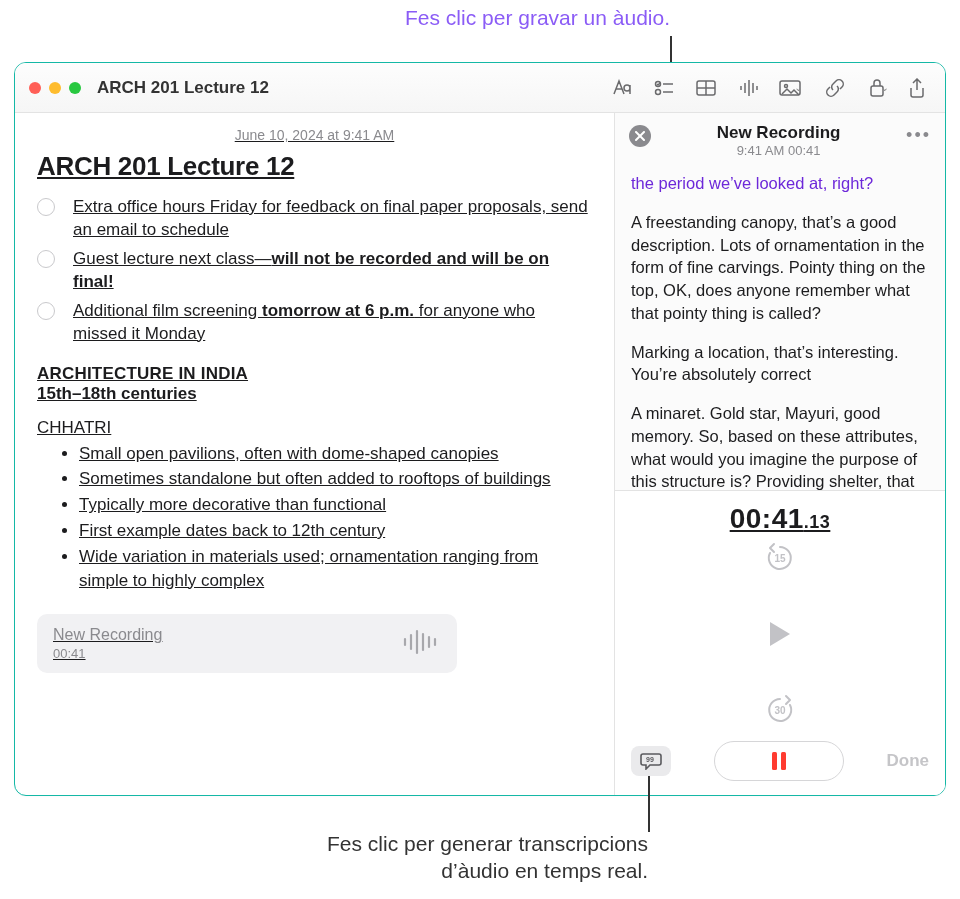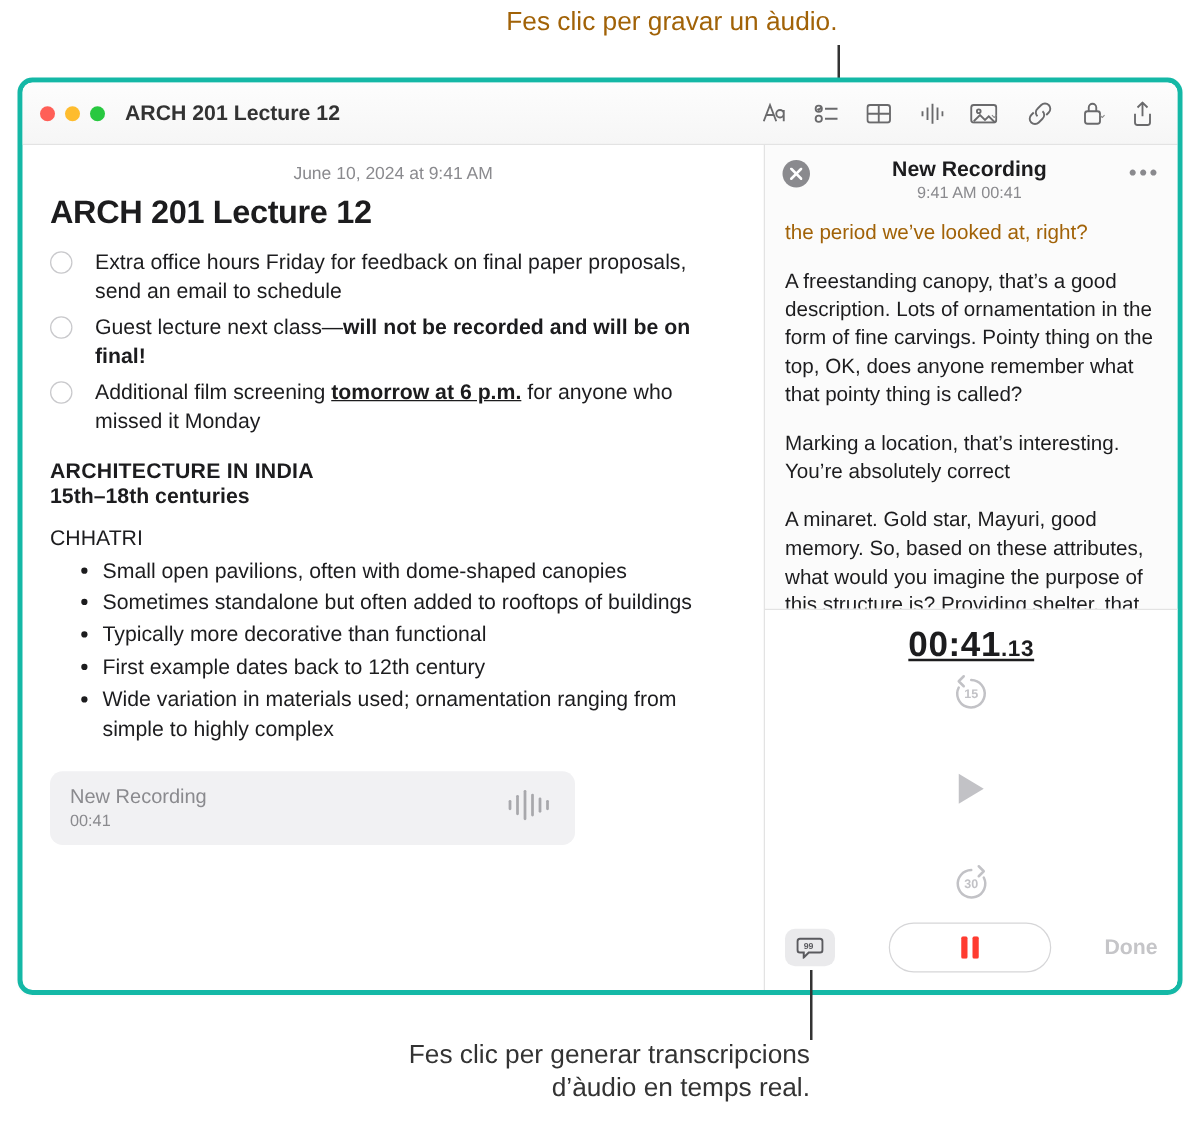--- a/index.html
+++ b/index.html
@@ -11,37 +11,37 @@
     position: relative;
     color: #1c1c1e;
   }
   .callout-top {
     position: absolute;
     top: 6px;
     left: 0;
     width: 670px;
     text-align: right;
     font-size: 21px;
-    color: #a16207;
+    color: #8b5cf6;
   }
   .callout-line-top {
     position: absolute;
     top: 36px;
     left: 670px;
     width: 2px;
     height: 40px;
     background: #333;
   }
   .window {
     position: absolute;
     top: 62px;
     left: 14px;
     width: 932px;
     height: 734px;
-    border: 4px solid #14b8a6;
+    border: 1px solid #14b8a6;
     border-radius: 12px;
     background: #fff;
     overflow: hidden;
     box-shadow: 0 1px 2px rgba(0,0,0,0.02);
   }
   .titlebar {
     height: 50px;
     display: flex;
     align-items: center;
     padding: 0 14px;
@@ -62,20 +62,21 @@
 
   .body-split {
     display:flex;
     height: calc(100% - 50px);
   }
   .note-pane {
     flex: 1 1 auto;
     padding: 10px 22px 20px 22px;
     overflow:hidden;
     border-right:1px solid #e3e3e3;
+    text-decoration:underline;
   }
   .note-date { text-align:center; color:#8a8a8e; font-size:14px; margin:4px 0 8px; }
   .note-h1 { font-size:26px; font-weight:800; margin-bottom:14px; letter-spacing:-0.3px; }
   .checklist { list-style:none; margin:0 0 18px 0; }
   .checklist li { display:flex; align-items:flex-start; gap:18px; font-size:17px; line-height:1.35; margin-bottom:6px; }
   .check-circle { flex:0 0 18px; width:18px; height:18px; border:1.5px solid #c9c9cc; border-radius:50%; margin-top:2px; }
   .subhead { font-size:17px; font-weight:700; letter-spacing:0.2px; }
   .subsub { font-size:17px; font-weight:700; margin-bottom:14px; }
   .section-label { font-size:17px; font-weight:400; margin-top:6px; margin-bottom:4px; }
   .bullets { list-style:disc; margin-left:42px; font-size:17px; line-height:1.4; }
@@ -118,21 +119,21 @@
   .side-sub { font-size:13px; color:#8a8a8e; }
   .more-dots { color:#8a8a8e; font-size:18px; letter-spacing:2px; cursor:pointer; padding-top:2px; }
 
   .transcript {
     padding: 8px 16px 6px;
     font-size:16.5px;
     line-height:1.38;
     color:#1c1c1e;
     overflow:hidden;
   }
-  .transcript .faded { color:#a16207; }
+  .transcript .faded { color:#6d28d9; }
   .transcript p { margin-bottom:16px; }
 
   .controls {
     border-top:1px solid #e3e3e3;
     padding:12px 16px 14px;
     background:#fff;
   }
   .timer { text-align:center; font-size:28px; font-weight:800; letter-spacing:0.5px; font-variant-numeric: tabular-nums; text-decoration: underline; }
   .timer .ms { font-size:18px; font-weight:700; }
   .play-row { display:flex; justify-content:center; align-items:center; gap:42px; margin-top:6px; color:#b9b9bd;flex-direction:column; }

